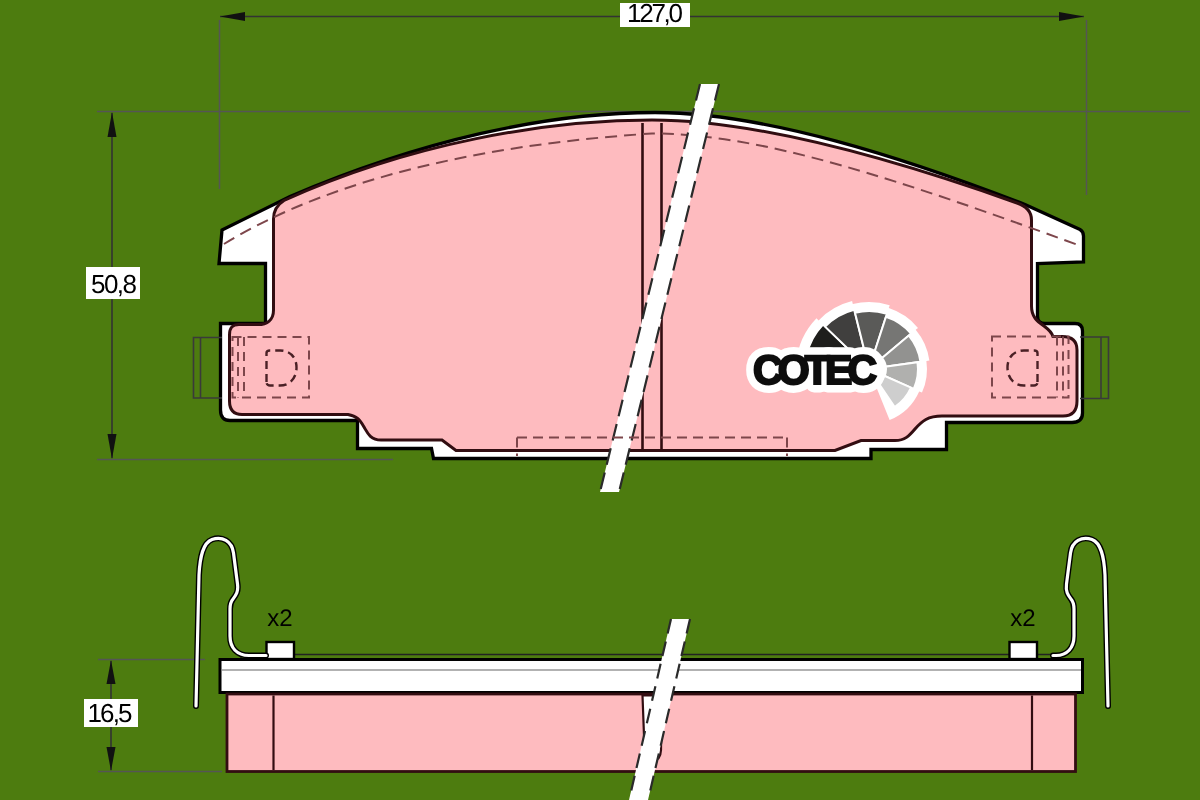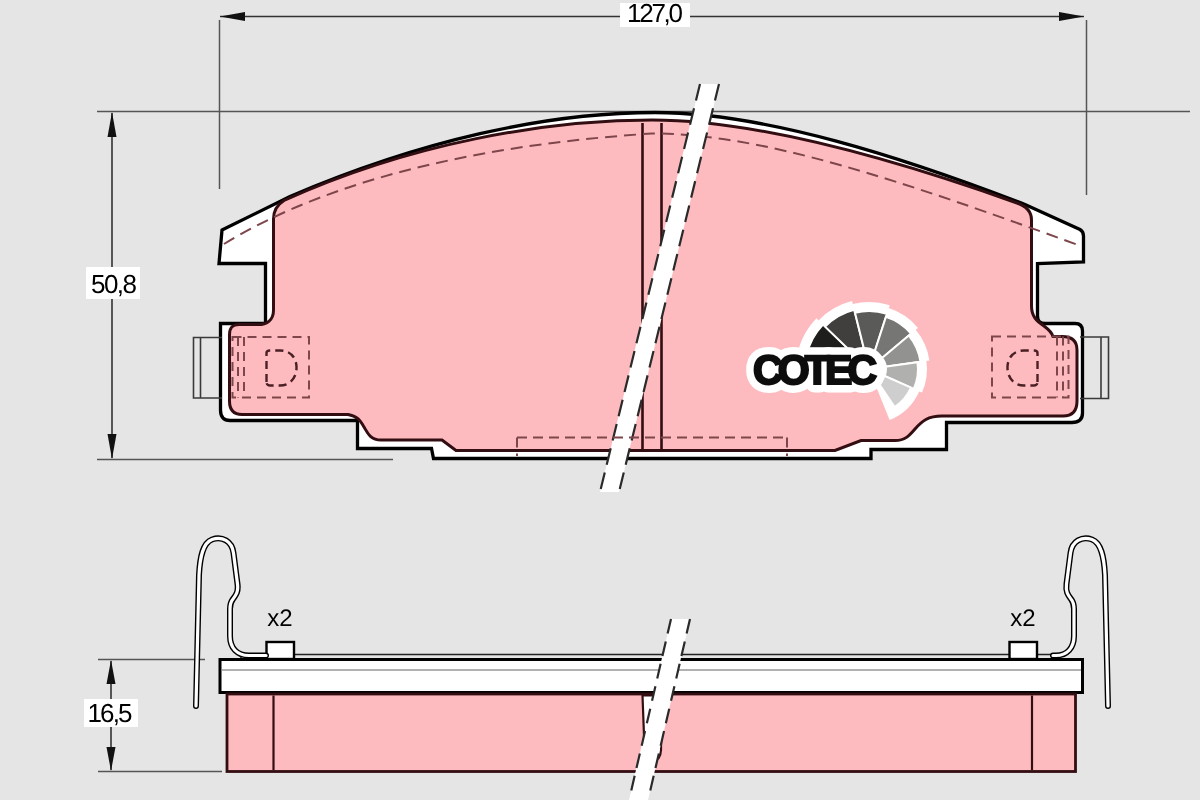--- a/index.html
+++ b/index.html
@@ -1,16 +1,16 @@
 <!DOCTYPE html>
 <html><head>
 <meta charset="utf-8">
 <style>
   html,body{margin:0;padding:0;background:#ffffff;}
-  .page{width:1200px;height:800px;position:relative;overflow:hidden;background:#e5e5e5;
+  .page{width:1200px;height:800px;position:relative;overflow:hidden;background:#4d7c0f;
         font-family:"Liberation Sans", sans-serif;}
   svg{position:absolute;left:0;top:0;}
   text{font-family:"Liberation Sans", sans-serif;-webkit-font-smoothing:antialiased;}
   *{-webkit-font-smoothing:antialiased;}
 </style>
 </head>
 <body>
 <div class="page">
 <svg width="1200" height="800" viewBox="0 0 1200 800" text-rendering="geometricPrecision">
 

